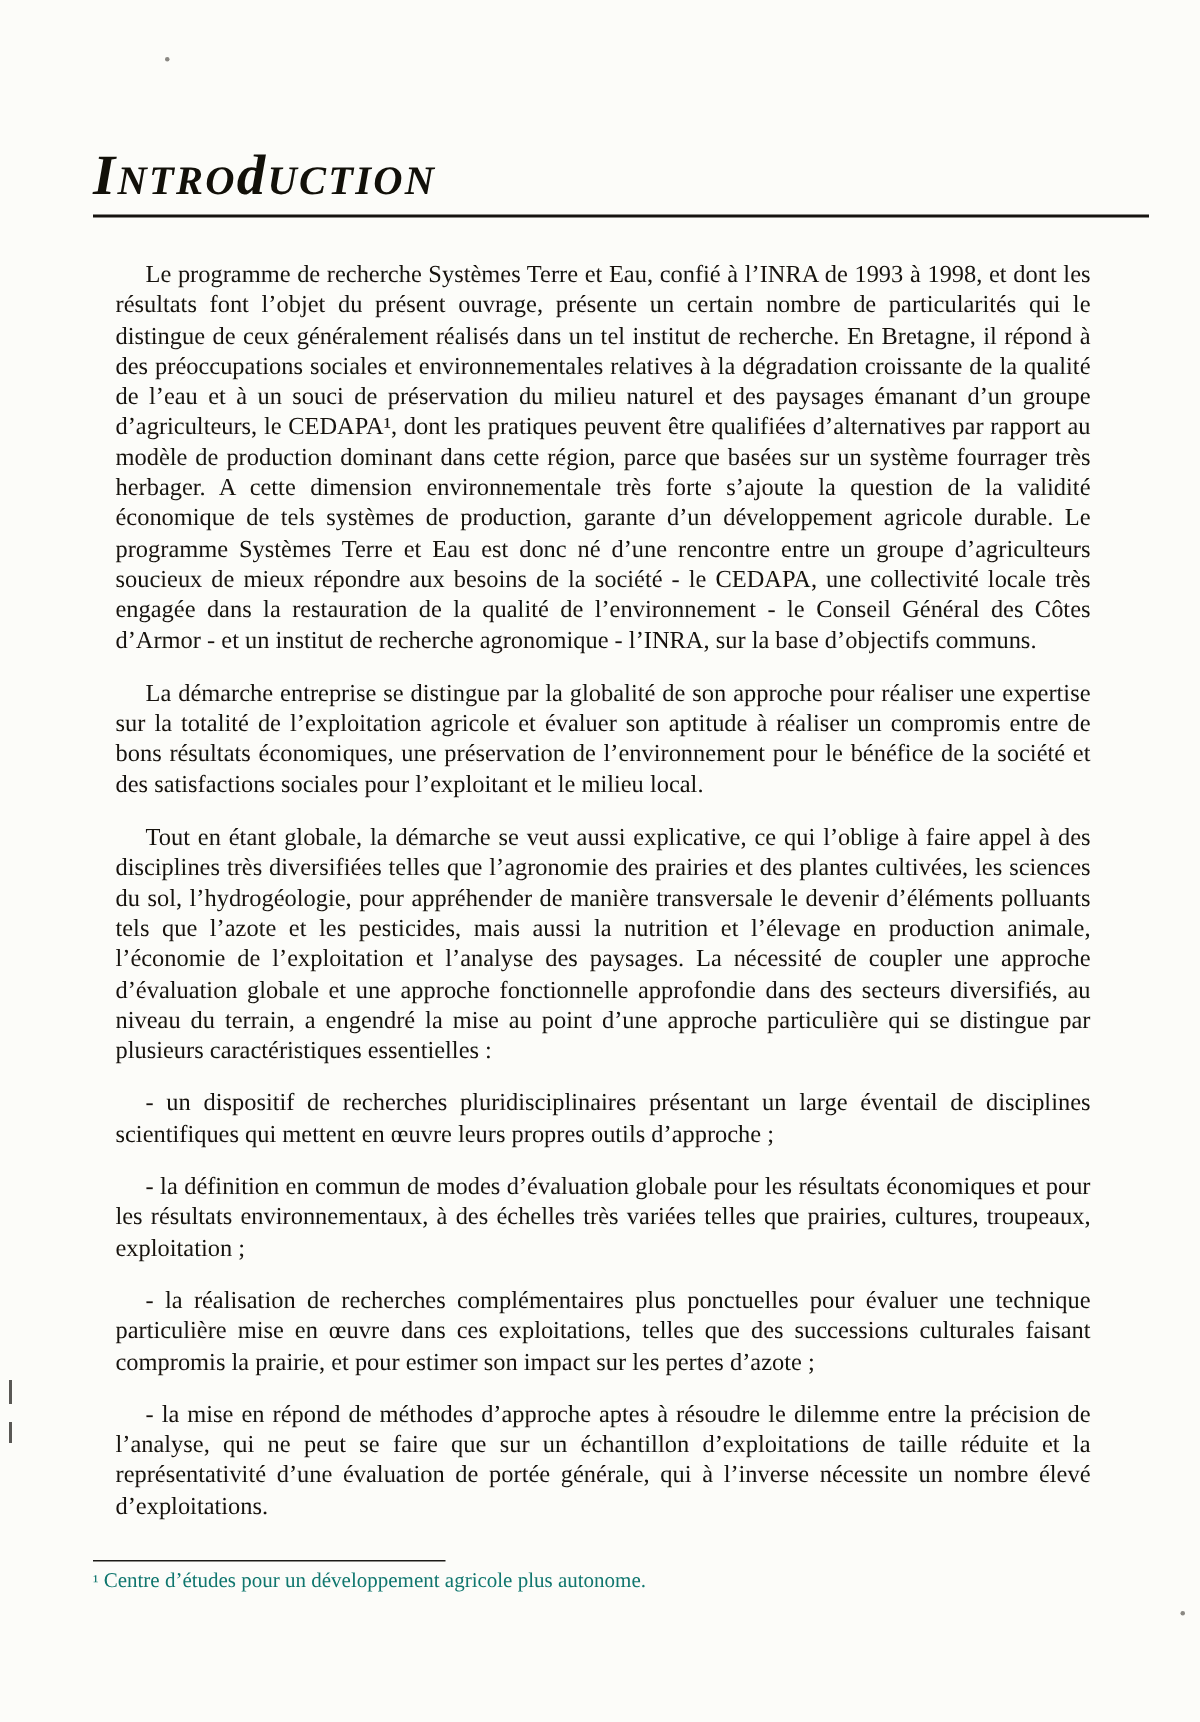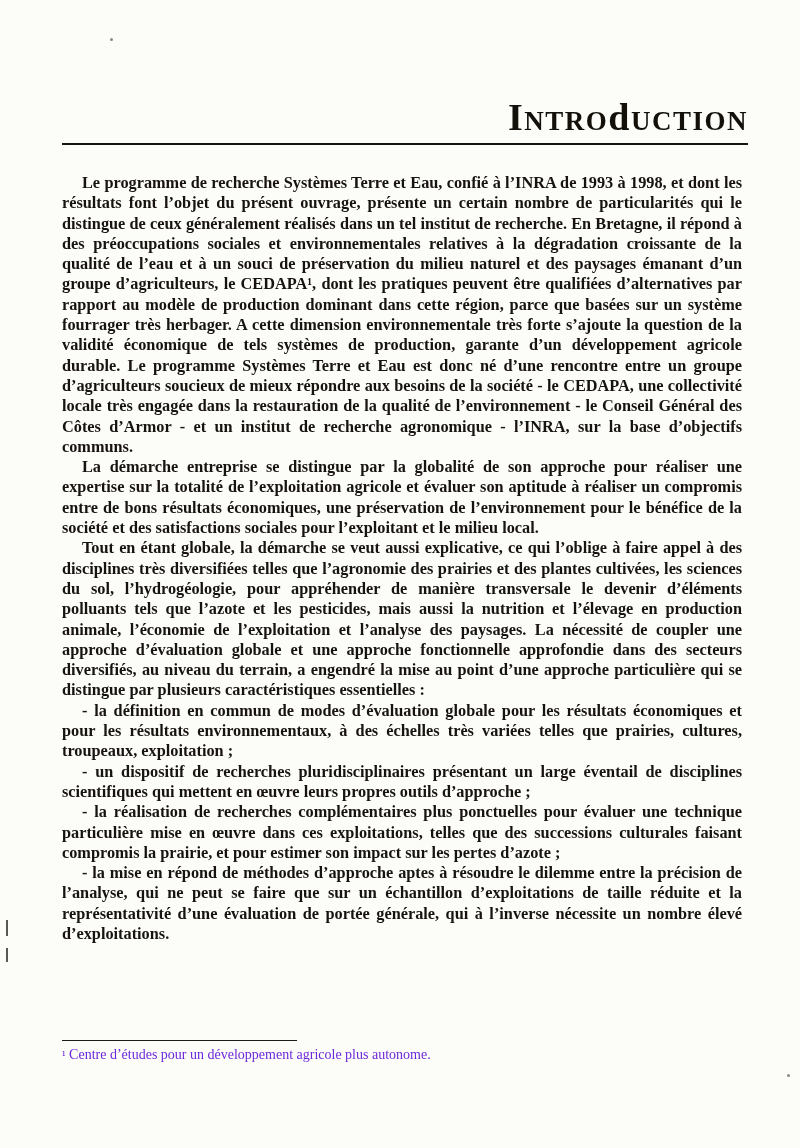--- a/index.html
+++ b/index.html
@@ -12,22 +12,23 @@
     width: 800px;
     height: 1148px;
     margin: 0 auto;
     background: #fcfcf9;
     font-family: "Liberation Serif", "DejaVu Serif", serif;
     color: #17130e;
     overflow: hidden;
     box-sizing: border-box;
   }
   .title-block {
-    padding: 98px 52px 0 62px;
-    text-align: right;
+    padding: 98px 34px 0 62px;
+    text-align: left;
+    font-style: italic;
   }
   .page-title {
     margin: 0;
     font-weight: bold;
     line-height: 1;
     letter-spacing: 1.5px;
     white-space: nowrap;
     color: #121009;
   }
   .page-title .seg-large { font-size: 38px; }
@@ -38,32 +39,31 @@
     height: 0;
   }
   .body-text {
     margin: 28px 58px 0 62px;
     font-size: 16.3px;
     line-height: 20.3px;
     text-align: justify;
     color: #17130e;
   }
   .para {
-    margin: 0;
+    margin: 15px;
     text-indent: 20px;
-    font-weight: bold;
   }
   .footnote {
     position: absolute;
     left: 62px;
     top: 1040px;
     width: 680px;
     font-size: 14px;
     line-height: 17px;
-    color: #6d28d9;
+    color: #0f766e;
   }
   .footnote-rule {
     width: 235px;
     border-top: 1.5px solid #1c1a17;
     margin-bottom: 5px;
   }
   .footnote-text { margin: 0; }
   .footnote-marker { font-size: 12px; }
   .scan-tick {
     position: absolute;
@@ -88,22 +88,22 @@
 
   <header class="title-block">
     <h1 class="page-title"><span class="seg-large">I</span><span class="seg-small">ntro</span><span class="seg-large">d</span><span class="seg-small">uction</span></h1>
     <div class="title-rule"></div>
   </header>
 
   <main class="body-text">
     <p class="para">Le programme de recherche Systèmes Terre et Eau, confié à l’INRA de 1993 à 1998, et dont les résultats font l’objet du présent ouvrage, présente un certain nombre de particularités qui le distingue de ceux généralement réalisés dans un tel institut de recherche. En Bretagne, il répond à des préoccupations sociales et environnementales relatives à la dégradation croissante de la qualité de l’eau et à un souci de préservation du milieu naturel et des paysages émanant d’un groupe d’agriculteurs, le CEDAPA¹, dont les pratiques peuvent être qualifiées d’alternatives par rapport au modèle de production dominant dans cette région, parce que basées sur un système fourrager très herbager. A cette dimension environnementale très forte s’ajoute la question de la validité économique de tels systèmes de production, garante d’un développement agricole durable. Le programme Systèmes Terre et Eau est donc né d’une rencontre entre un groupe d’agriculteurs soucieux de mieux répondre aux besoins de la société - le CEDAPA, une collectivité locale très engagée dans la restauration de la qualité de l’environnement - le Conseil Général des Côtes d’Armor - et un institut de recherche agronomique - l’INRA, sur la base d’objectifs communs.</p>
     <p class="para">La démarche entreprise se distingue par la globalité de son approche pour réaliser une expertise sur la totalité de l’exploitation agricole et évaluer son aptitude à réaliser un compromis entre de bons résultats économiques, une préservation de l’environnement pour le bénéfice de la société et des satisfactions sociales pour l’exploitant et le milieu local.</p>
     <p class="para">Tout en étant globale, la démarche se veut aussi explicative, ce qui l’oblige à faire appel à des disciplines très diversifiées telles que l’agronomie des prairies et des plantes cultivées, les sciences du sol, l’hydrogéologie, pour appréhender de manière transversale le devenir d’éléments polluants tels que l’azote et les pesticides, mais aussi la nutrition et l’élevage en production animale, l’économie de l’exploitation et l’analyse des paysages. La nécessité de coupler une approche d’évaluation globale et une approche fonctionnelle approfondie dans des secteurs diversifiés, au niveau du terrain, a engendré la mise au point d’une approche particulière qui se distingue par plusieurs caractéristiques essentielles :</p>
+    <p class="para">- un dispositif de recherches pluridisciplinaires présentant un large éventail de disciplines scientifiques qui mettent en œuvre leurs propres outils d’approche ;</p>
     <p class="para">- la définition en commun de modes d’évaluation globale pour les résultats économiques et pour les résultats environnementaux, à des échelles très variées telles que prairies, cultures, troupeaux, exploitation ;</p>
-    <p class="para">- un dispositif de recherches pluridisciplinaires présentant un large éventail de disciplines scientifiques qui mettent en œuvre leurs propres outils d’approche ;</p>
     <p class="para">- la réalisation de recherches complémentaires plus ponctuelles pour évaluer une technique particulière mise en œuvre dans ces exploitations, telles que des successions culturales faisant compromis la prairie, et pour estimer son impact sur les pertes d’azote ;</p>
     <p class="para">- la mise en répond de méthodes d’approche aptes à résoudre le dilemme entre la précision de l’analyse, qui ne peut se faire que sur un échantillon d’exploitations de taille réduite et la représentativité d’une évaluation de portée générale, qui à l’inverse nécessite un nombre élevé d’exploitations.</p>
   </main>
 
   <footer class="footnote">
     <div class="footnote-rule"></div>
     <p class="footnote-text"><span class="footnote-marker">¹</span> <span>Centre d’études pour un développement agricole plus autonome.</span></p>
   </footer>
 
   <div class="scan-tick t1"></div>

